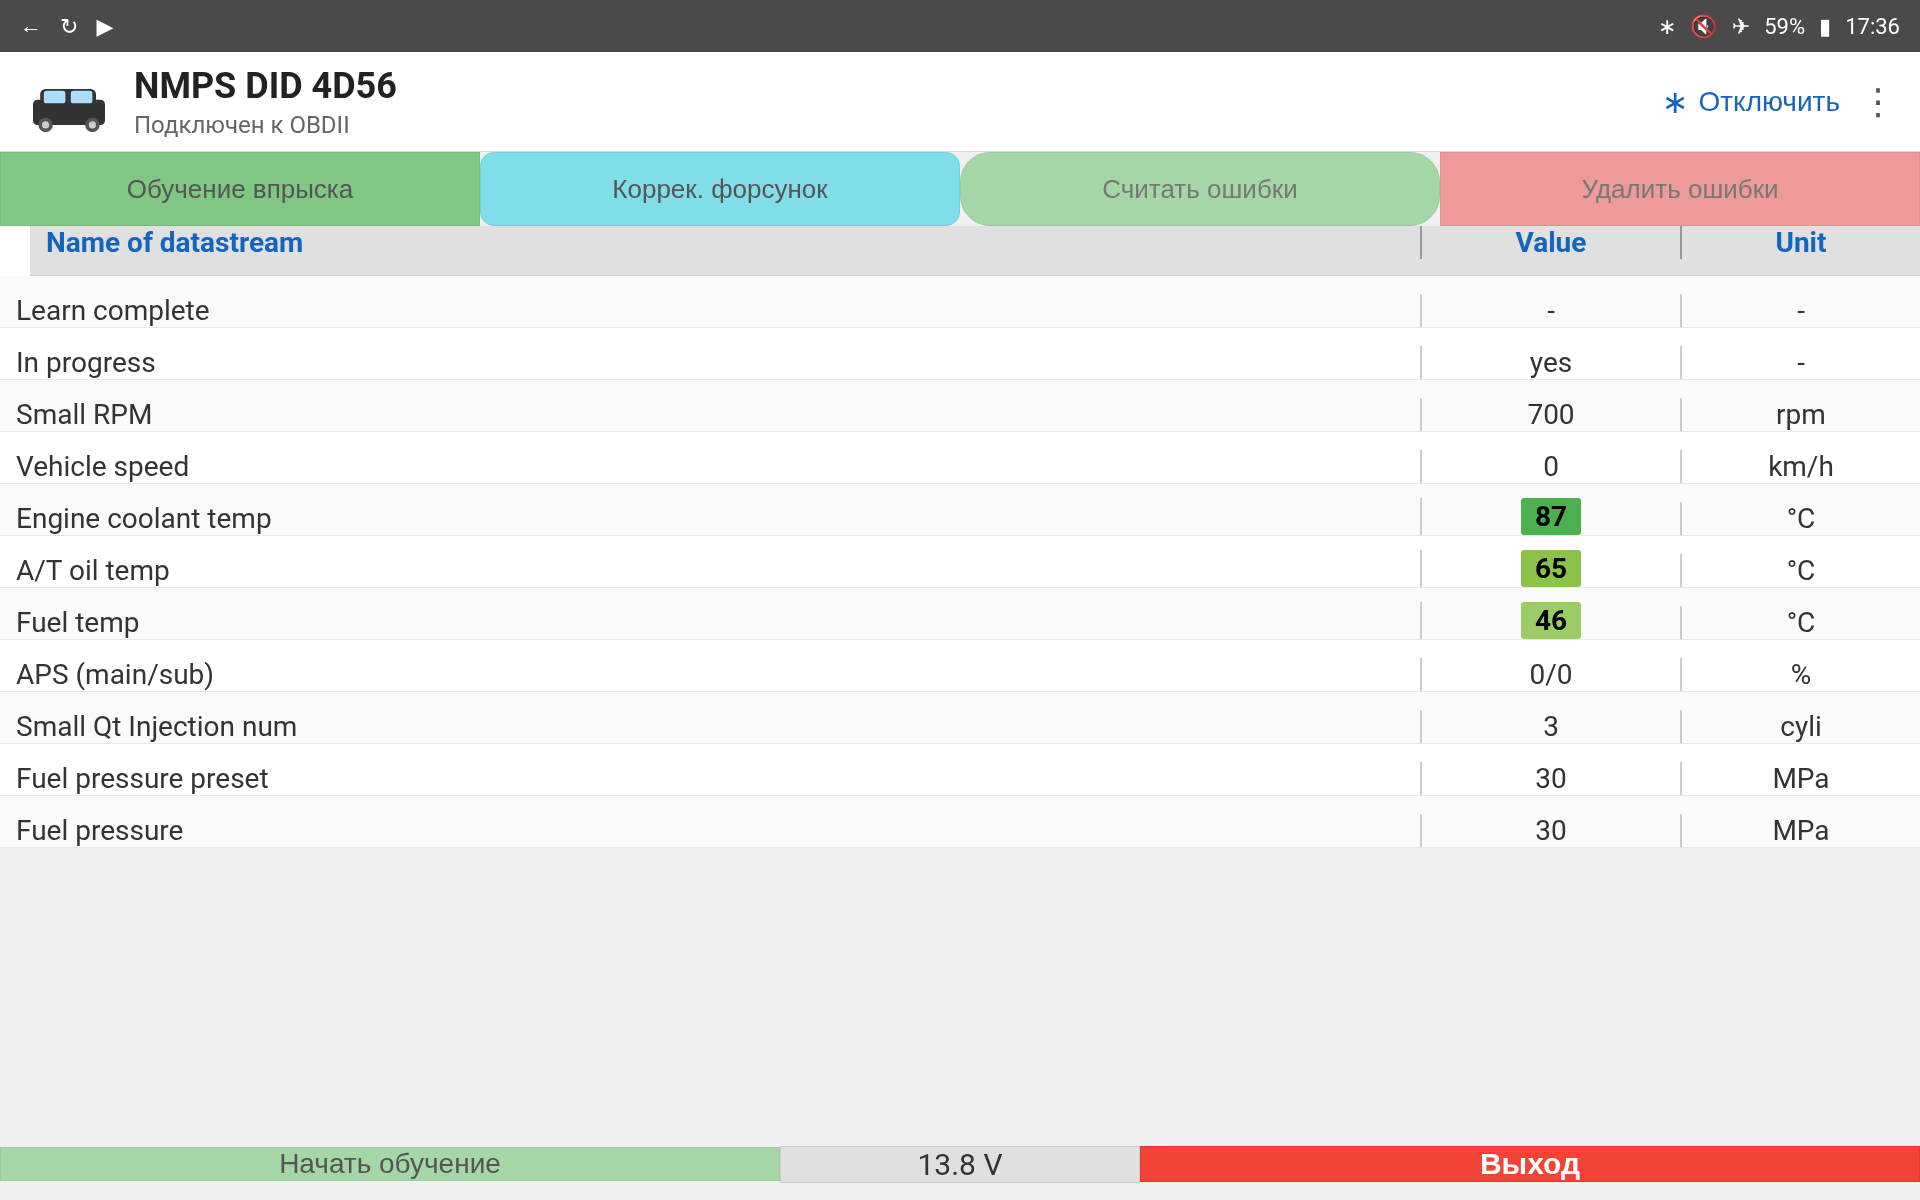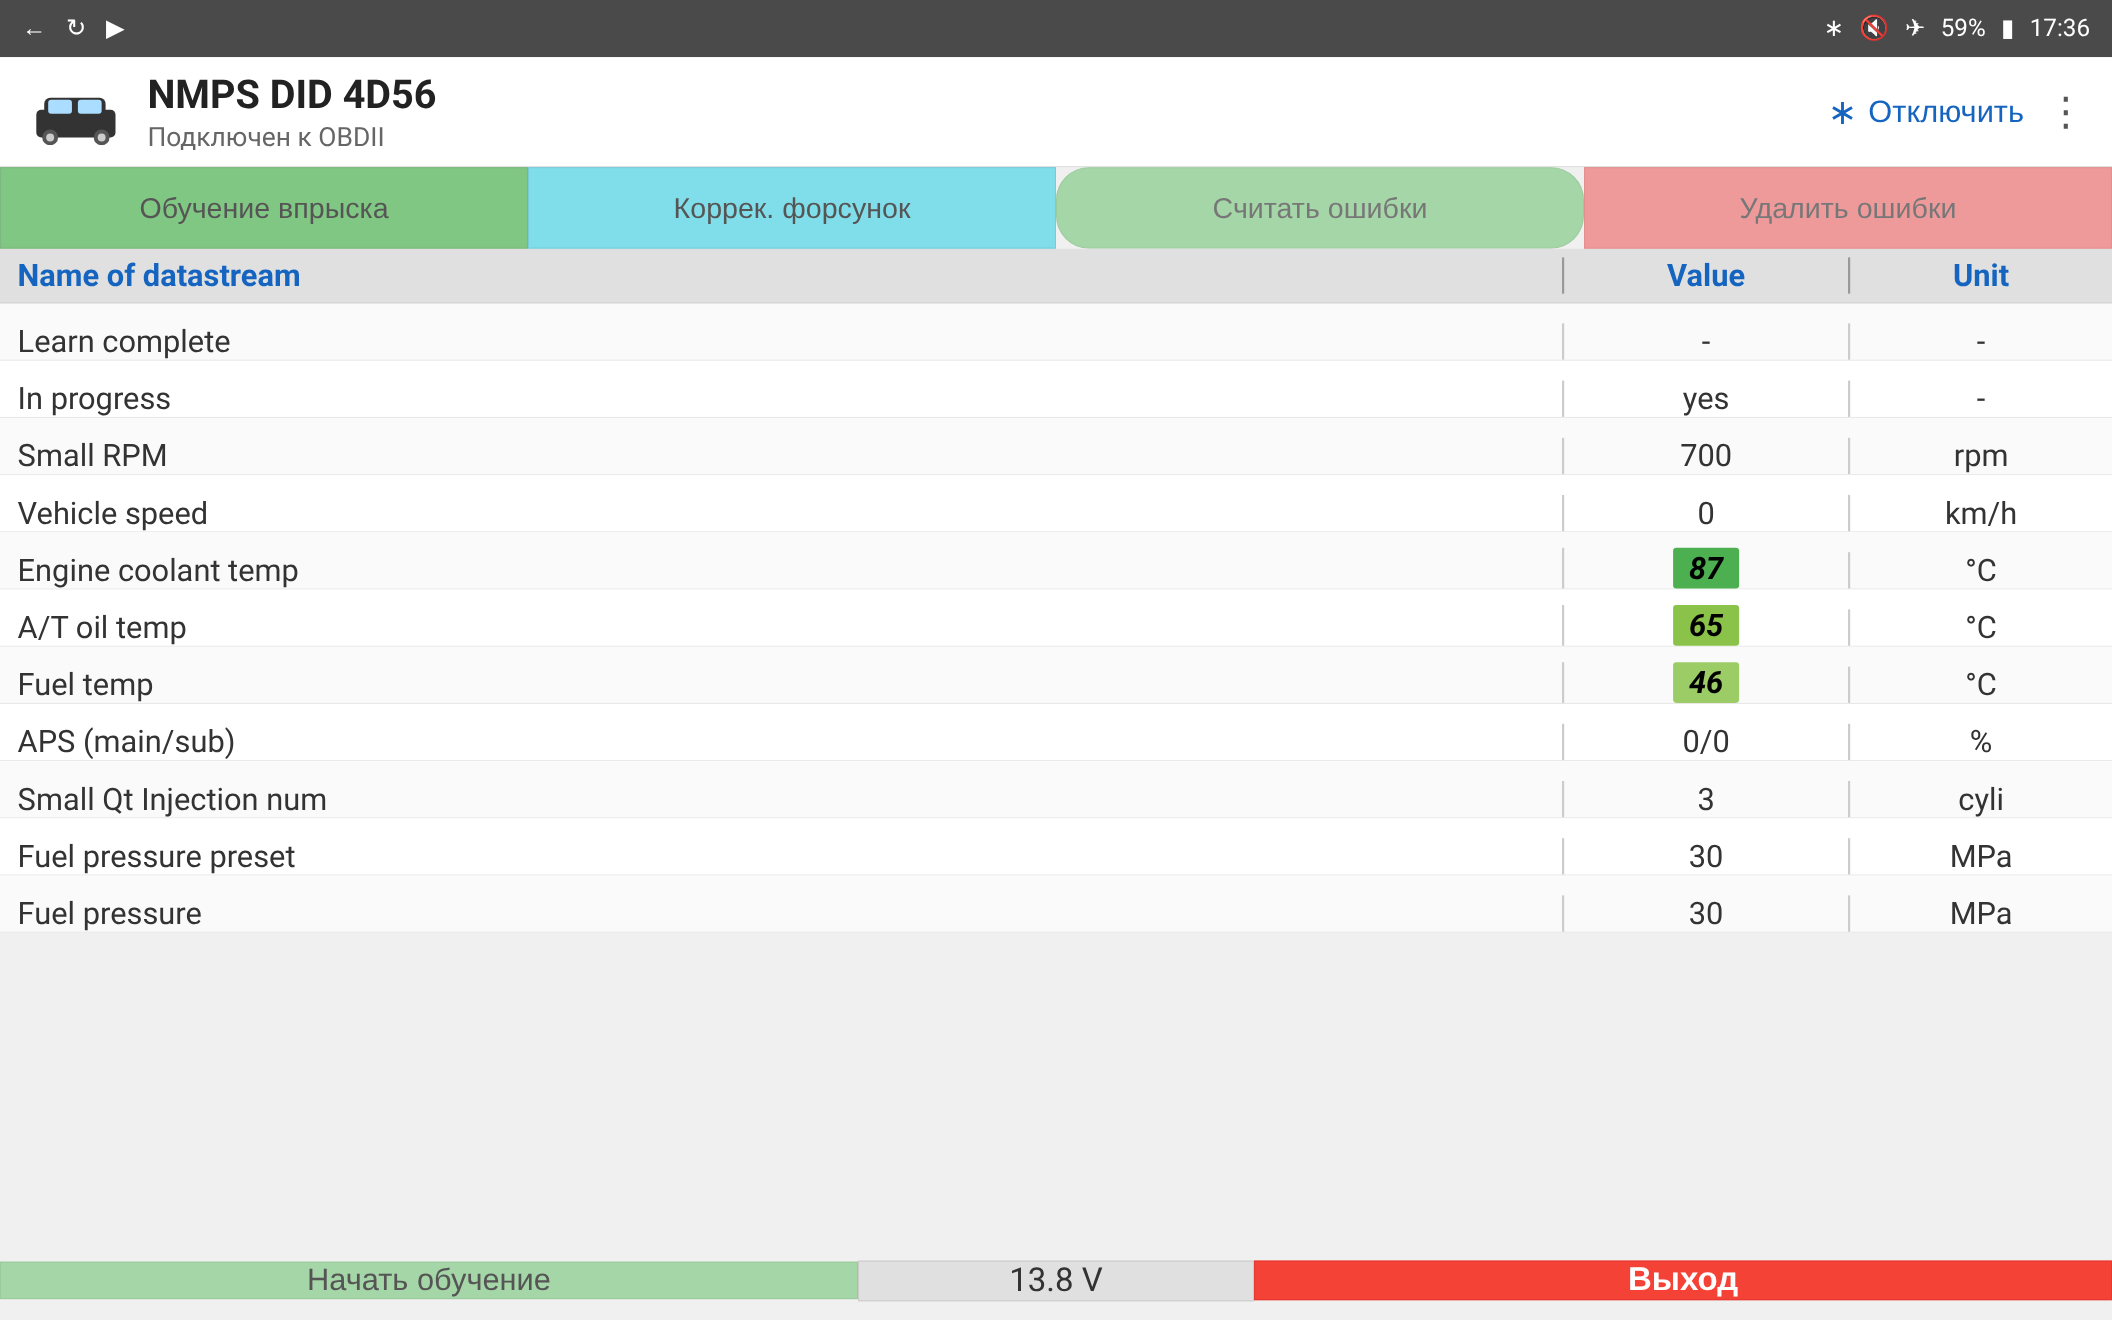--- a/index.html
+++ b/index.html
@@ -110,45 +110,47 @@
     }
     .tab-btn.green {
       background: #81C784;
       color: #555;
       border-color: #7CB87F;
     }
     .tab-btn.light-blue {
       background: #80DEEA;
       color: #555;
       border-color: #76CCD8;
+      border-radius: 14px;
     }
     .tab-btn.light-green {
       background: #A5D6A7;
       color: #777;
       border-color: #9BCB9D;
       border-radius: 30px;
     }
     .tab-btn.salmon {
       background: #EF9A9A;
       color: #777;
       border-color: #E58F8F;
     }
 
     
     #data-table {
       width: 100%;
       background: white;
     }
     #table-header {
       display: flex;
-      align-items: center;
+      align-items: flex-start;
       height: 50px;
       background: #e0e0e0;
       border-bottom: 1px solid #ccc;
       padding: 0;
+      margin-left: 30px;
     }
     .th-name {
       flex: 1;
       padding-left: 16px;
       font-size: 28px;
       font-weight: bold;
       color: #1565C0;
     }
     .th-value {
       width: 260px;
@@ -200,21 +202,20 @@
       border-left: 2px solid #ccc;
     }
 
     .value-badge {
       display: inline-block;
       padding: 2px 14px;
       border-radius: 3px;
       font-size: 28px;
       font-weight: bold;
       color: black;
-      font-style: italic;
     }
     .badge-green { background: #4CAF50; }
     .badge-yellow-green { background: #8BC34A; }
     .badge-olive { background: #9CCC65; }
 
     
     #bottom-bar {
       position: absolute;
       bottom: 0;
       width: 100%;

